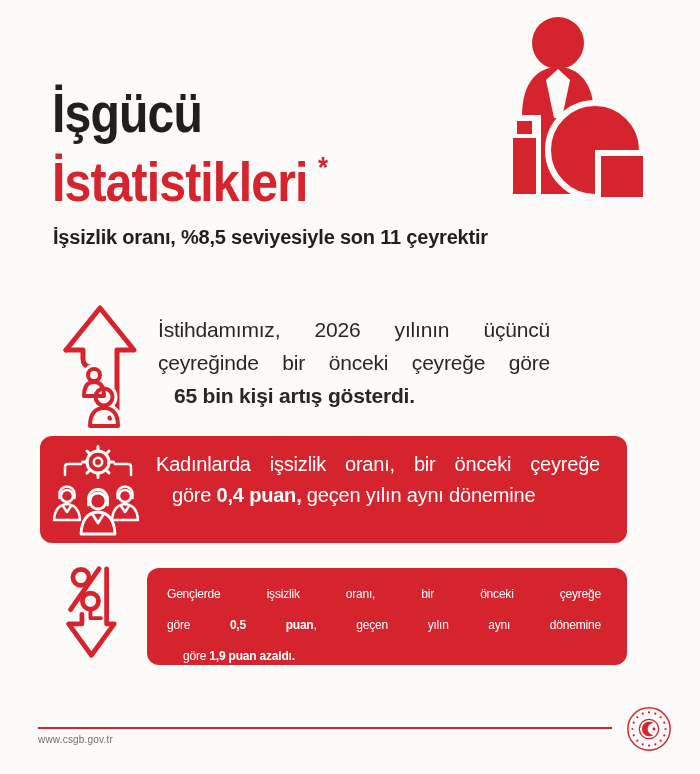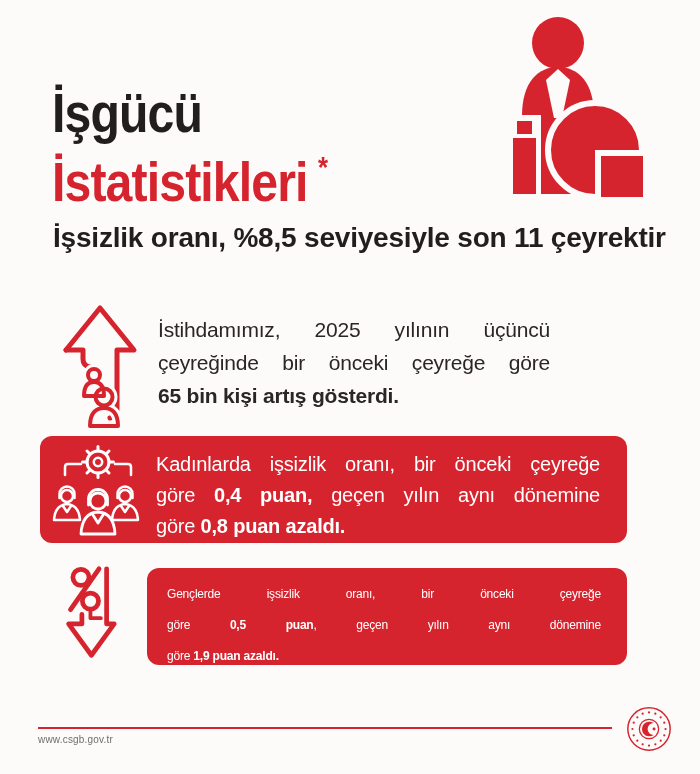--- a/index.html
+++ b/index.html
@@ -29,29 +29,29 @@
   .title .t-red{color:var(--red);}
   .title .asterisk{
     display:inline-block;color:var(--red);
     font-size:30px;margin-left:12px;
     position:relative;top:-24px;letter-spacing:0;
   }
   .header-icon{position:absolute;left:505px;top:16px;}
   
   .subtitle{
     position:absolute;left:53px;top:221px;
-    font-size:28px;font-weight:bold;line-height:33px;
+    font-size:20px;font-weight:bold;line-height:33px;
     letter-spacing:-.2px;color:var(--black);
   }
   
   .lines .line{
     text-align:justify;
     text-align-last:justify;
   }
-  .lines .line:last-child{text-align-last:left;}
+  .lines .line:last-child{text-align-last:left;margin-left:16px;}
   .b{font-weight:bold;}
   
   .block1-icon{position:absolute;left:58px;top:303px;}
   .block1-text{
     position:absolute;left:158px;top:313px;width:392px;
     font-size:21px;line-height:33px;color:#2A2623;
     letter-spacing:-.2px;
   }
   
   .redbox{
@@ -121,21 +121,21 @@
       <path d="M32,123 C32,110 38,105 46,105 C54,105 60,110 60,123 Z"></path>
     </g>
     <g style="stroke:var(--red)" stroke-width="4">
       <circle cx="36" cy="72" r="6"></circle>
       <path d="M26,93 C26,83 30,79 36,79 C42,79 46,83 46,93 Z"></path>
       <circle cx="46" cy="94" r="8.5"></circle>
       <path d="M32,123 C32,110 38,105 46,105 C54,105 60,110 60,123 Z"></path>
     </g>
   </svg>
   <div class="block1-text lines">
-      <div class="line"><span>İstihdamımız, 2025 yılının üçüncü</span></div>
+      <div class="line"><span>İstihdamımız, 2026 yılının üçüncü</span></div>
       <div class="line"><span>çeyreğinde bir önceki çeyreğe göre</span></div>
       <div class="line"><span class="b">65 bin kişi artış gösterdi.</span></div>
     </div>
 
   <div class="redbox box-women"></div>
   <svg class="women-icon" width="92" height="92" viewBox="0 0 92 92" fill="none" stroke="#FFFFFF" stroke-linecap="round" stroke-linejoin="round">
     <g stroke-width="3">
       <circle cx="48" cy="18" r="11"></circle>
       <path d="M48,7 V2.5 M48,29 V33.5 M37,18 H32.5 M59,18 H63.5 M40.2,10.2 L37,7 M55.8,10.2 L59,7 M40.2,25.8 L37,29 M55.8,25.8 L59,29"></path>
     </g>
@@ -159,21 +159,20 @@
     <g stroke-width="2.8" style="fill:var(--red)">
       <path d="M38.5,61 V55 A9.5,9.5 0 0 1 57.5,55 V61"></path>
       <circle cx="48" cy="57" r="8"></circle>
       <path d="M31,90 Q32,69 48,68 Q64,69 65,90 Z"></path>
       <path d="M43,71 L48,79 L53,71" fill="none"></path>
     </g>
   </svg>
   <div class="box-women-text lines">
       <div class="line"><span>Kadınlarda işsizlik oranı, bir önceki çeyreğe</span></div>
       <div class="line"><span>göre </span><span class="b">0,4 puan,</span><span> geçen yılın aynı dönemine</span></div>
-      <div class="line"><span>göre </span><span class="b">0,8 puan azaldı.</span></div>
     </div>
 
   <div class="redbox box-youth"></div>
   <svg class="youth-icon" width="57" height="97" viewBox="0 0 60 100" fill="none" stroke-linecap="round" stroke-linejoin="round">
     <g style="stroke:var(--red)" stroke-width="5">
       <path d="M40,4 L10,47"></path>
       <circle cx="21" cy="13" r="8.5"></circle>
       <circle cx="31" cy="38" r="8.5"></circle>
       <path d="M31,48 V56 H42" stroke-width="4"></path>
       <path d="M48,4 V62 H56 L32,95 L8,62 H22 V52"></path>

